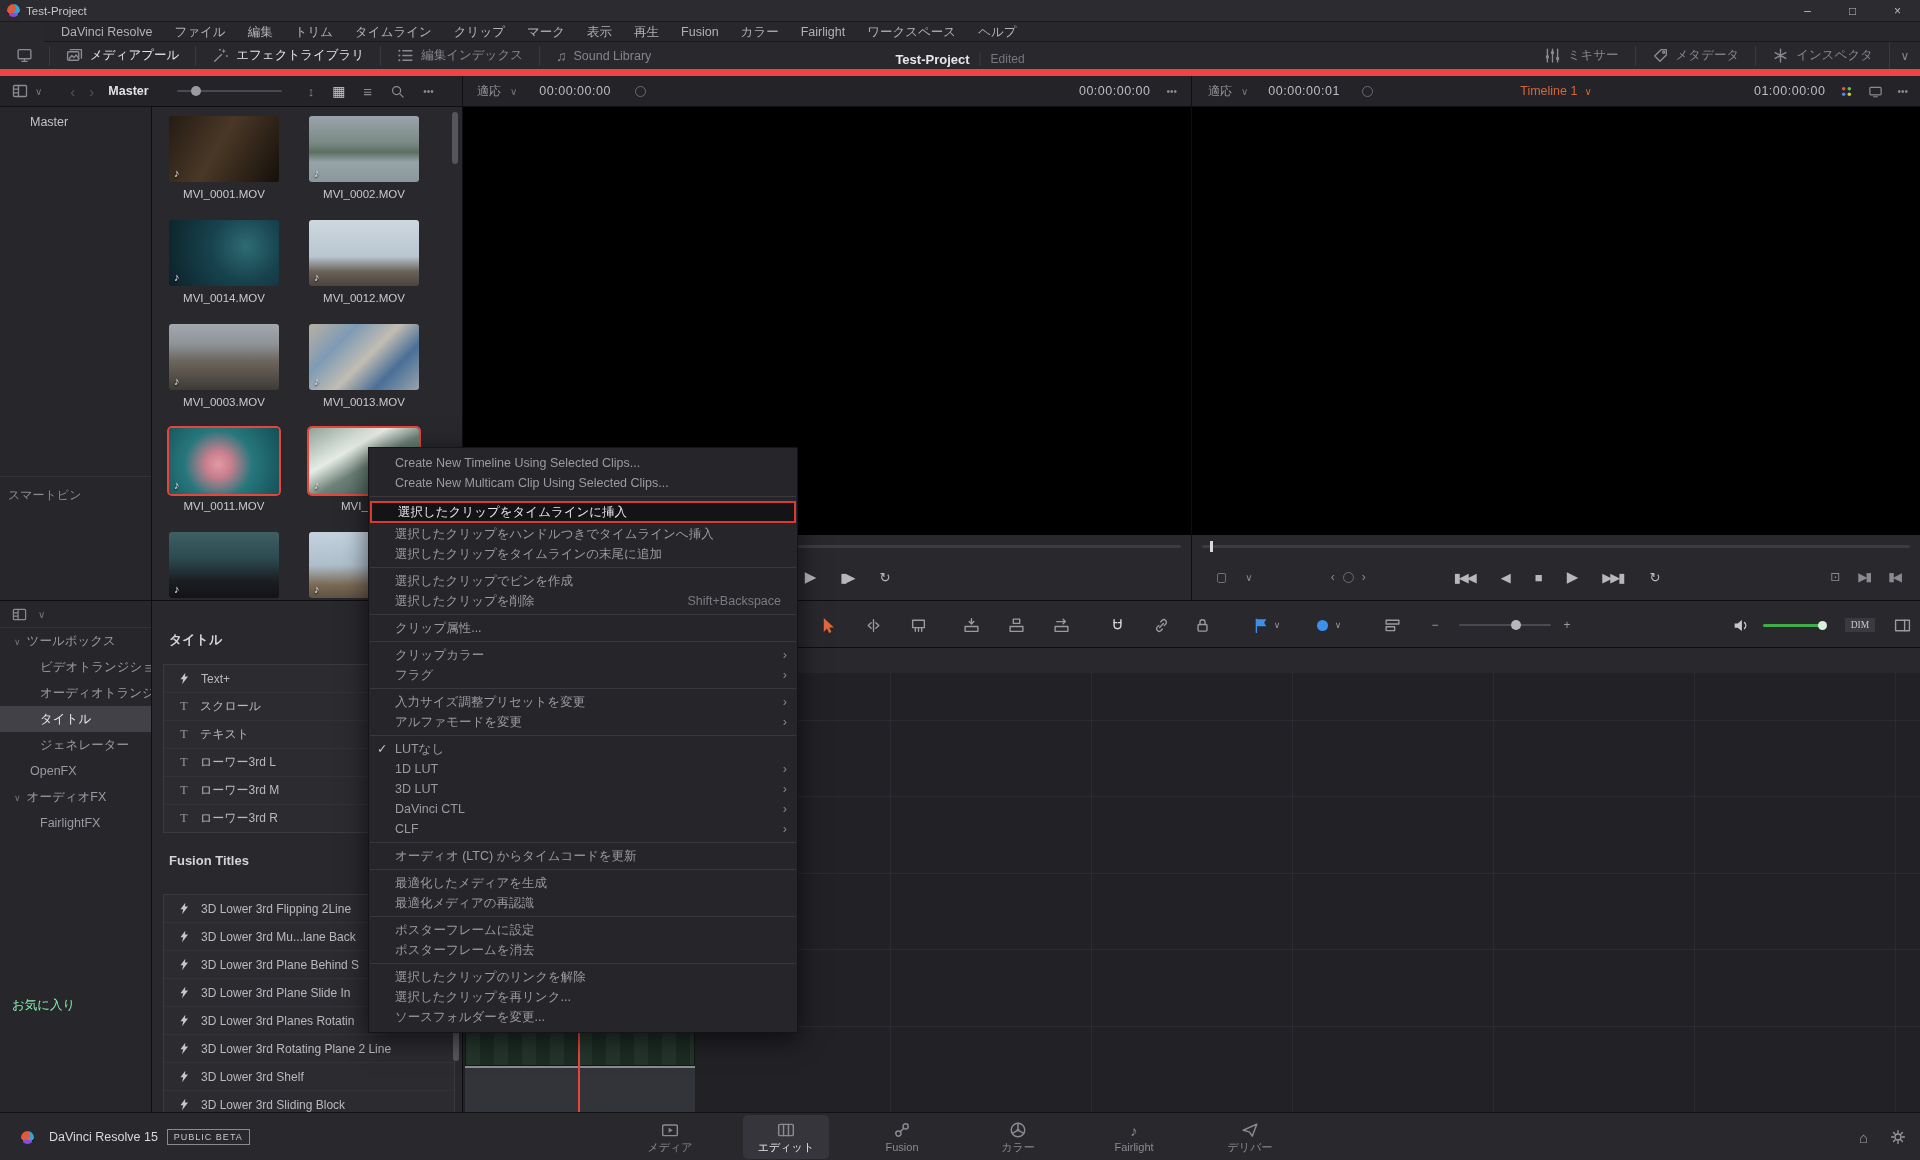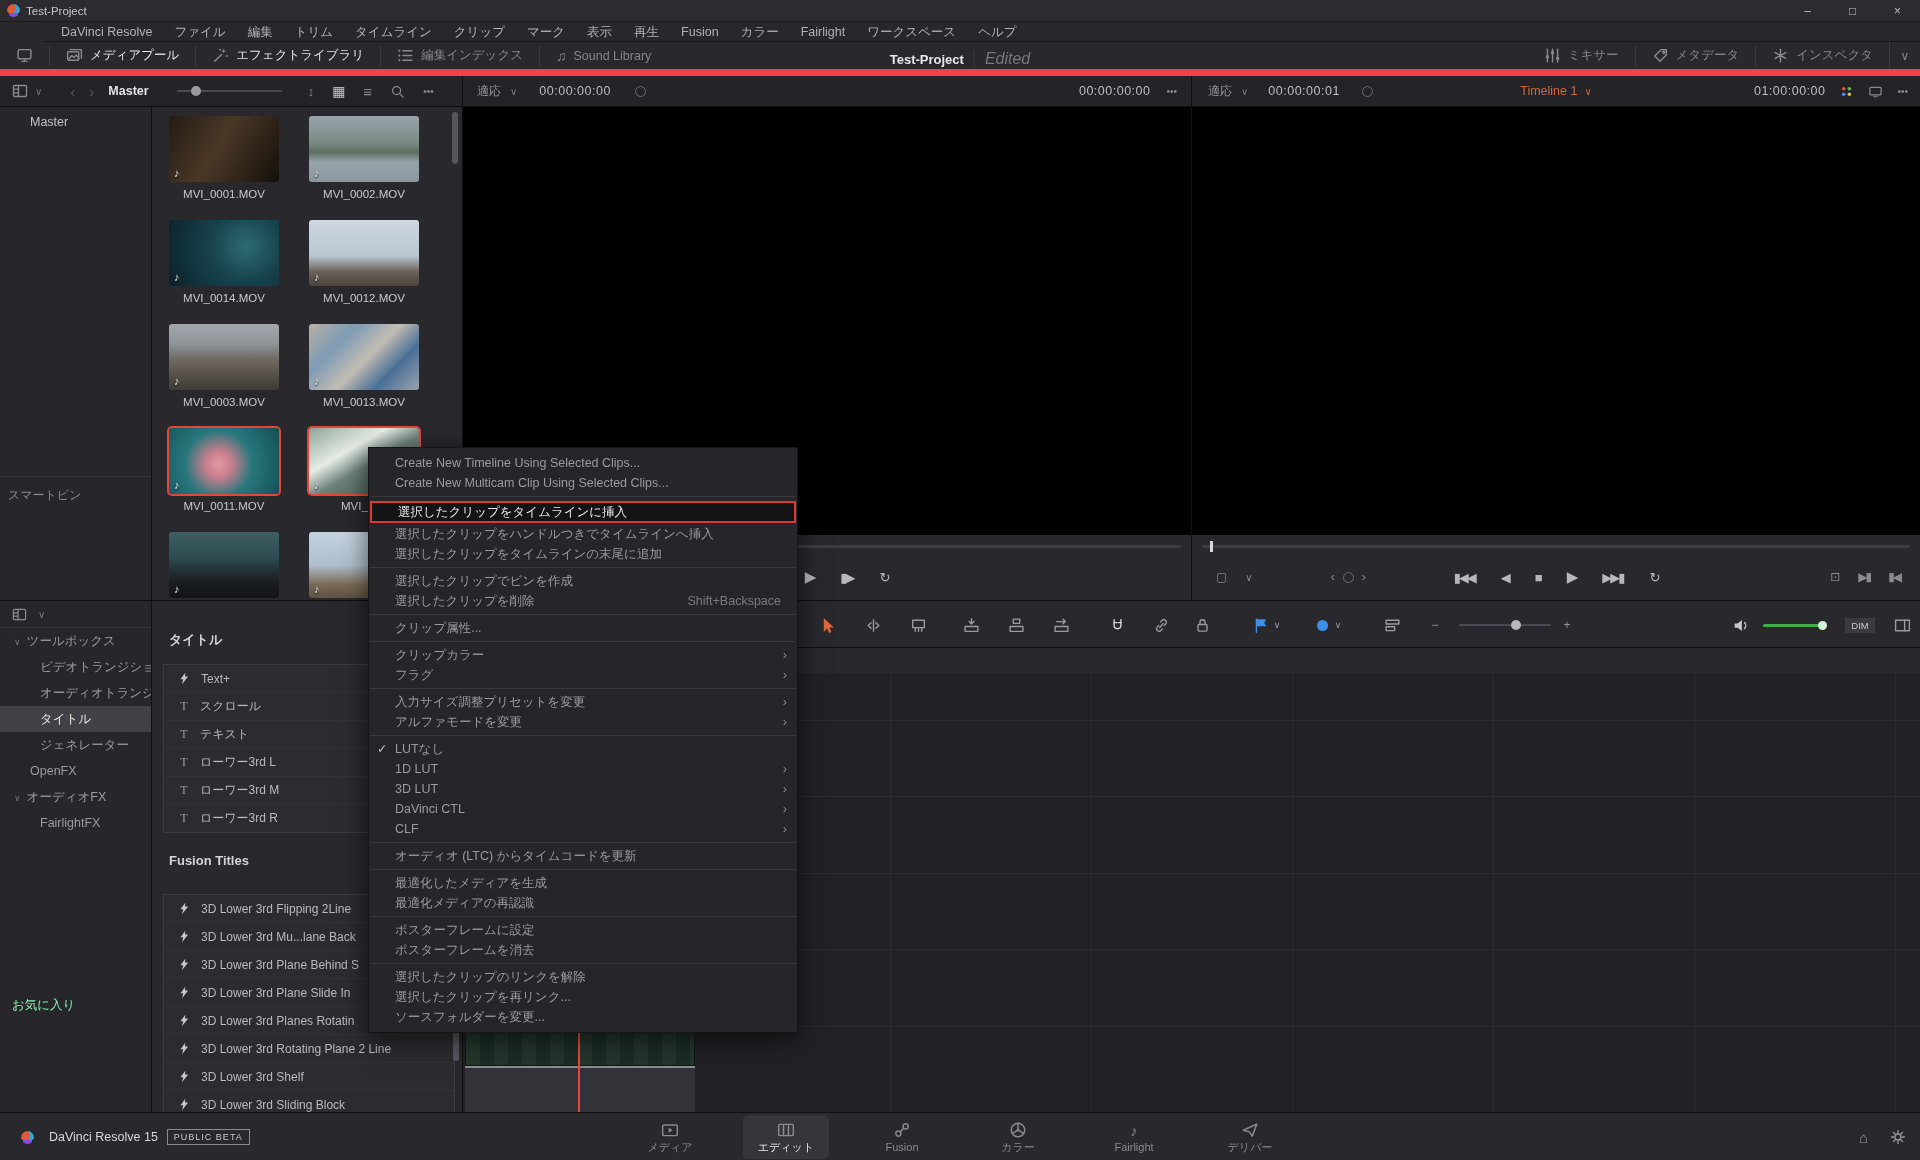--- a/index.html
+++ b/index.html
@@ -20,21 +20,21 @@
   .menu-item{padding:0 11px;color:#b2b2b6;font-size:12.5px;line-height:20px;}
   
   .topbar{position:absolute;left:0;top:42px;width:100%;height:34px;background:#28282d;border-bottom:7px solid #ef4444;box-sizing:border-box;display:flex;align-items:center;}
   .tb-group{display:flex;align-items:center;height:100%;}
   .tb-btn{display:flex;align-items:center;gap:7px;padding:0 16px;height:100%;font-size:12.5px;color:#85858c;}
   .tb-btn.active{color:#e4e4e8;}
   .tb-btn svg{flex:none;}
   .tb-divider{width:1px;height:20px;background:#3a3a40;}
   .tb-center{position:absolute;left:50%;top:0;transform:translateX(-50%);height:34px;display:flex;align-items:center;gap:10px;}
   .proj-title{color:#e8e8ea;font-weight:bold;font-size:13px;}
-  .proj-status{color:#77777e;font-size:16px;border-left:1px solid #3a3a40;padding-left:10px;font-style:italic;}
+  .proj-status{color:#77777e;font-size:12px;border-left:1px solid #3a3a40;padding-left:10px;}
   .tb-right{margin-left:auto;display:flex;align-items:center;height:100%;}
   .tb-chevbox{width:30px;height:100%;display:flex;align-items:center;justify-content:center;color:#85858c;border-left:1px solid #3a3a40;}
   
   .pheader{position:absolute;top:76px;height:31px;background:#232328;border-bottom:1px solid #0f0f12;box-sizing:border-box;display:flex;align-items:center;}
   .ph-media{left:0;width:463px;border-right:1px solid #0f0f12;}
   .ph-src{left:463px;width:729px;border-right:1px solid #0f0f12;}
   .ph-tl{left:1192px;width:728px;}
   .ph-ic{color:#8a8a90;display:flex;align-items:center;justify-content:center;}
   .tc{font-size:12.5px;color:#bcbcc2;letter-spacing:.5px;}
   .fit{color:#9a9aa0;font-size:12px;}
@@ -89,21 +89,21 @@
   .trow:last-child{border-bottom:none;}
   .ticon-t{color:#9a9aa0;font-size:12px;font-family:"Liberation Serif","DejaVu Serif",serif;width:12px;text-align:center;}
   .tscroll{position:absolute;right:3px;top:300px;width:6px;height:160px;background:#55555c;border-radius:3px;}
   
   .tltoolbar{position:absolute;left:463px;top:600px;width:1457px;height:48px;background:#28282d;border-top:1px solid #0f0f12;border-bottom:1px solid #0f0f12;box-sizing:border-box;}
   .tool{position:absolute;top:0;height:48px;display:flex;align-items:center;justify-content:center;color:#9a9aa0;}
   .zoomtrack{width:92px;height:2px;background:#4a4a52;position:relative;border-radius:2px;}
   .zoomtrack .dot{position:absolute;left:52px;top:-4px;width:10px;height:10px;background:#b8b8bc;border-radius:50%;}
   .voltrack{width:62px;height:3px;background:#3fae4a;position:relative;border-radius:2px;}
   .voltrack .dot{position:absolute;right:-2px;top:-3px;width:9px;height:9px;background:#d8f0da;border-radius:50%;}
-  .dim{background:#3a3a40;color:#c8c8cc;font-size:9.5px;padding:2px 6px;border-radius:0;}
+  .dim{background:#3a3a40;color:#c8c8cc;font-size:9.5px;padding:2px 6px;border-radius:0;font-family:Liberation Serif, serif;}
   
   .ruler{position:absolute;left:463px;top:648px;width:1457px;height:25px;background:#26262b;border-bottom:1px solid #101013;box-sizing:border-box;}
   .ruler .rlabel{position:absolute;top:5px;transform:translateX(-50%);font-size:11px;color:#8a8a90;letter-spacing:.3px;}
   .tracks{position:absolute;left:463px;top:673px;width:1457px;height:439px;background:#212126;overflow:hidden;}
   .vgrid{position:absolute;top:0;width:1px;height:100%;background:#2b2b31;}
   .hgrid{position:absolute;left:200px;right:0;height:1px;background:#2b2b31;}
   .clipA{position:absolute;left:2px;top:357px;width:230px;height:36px;background:
      repeating-linear-gradient(90deg,#24352c 0 14px,#1c2b24 14px 28px);border:1px solid #0f1a14;box-sizing:border-box;}
   .clipB{position:absolute;left:2px;top:393px;width:230px;height:46px;background:#33333a;border-top:2px solid #8a8a90;box-sizing:border-box;}
   .playhead{position:absolute;left:115px;top:353px;width:2px;height:86px;background:#e8453a;}

